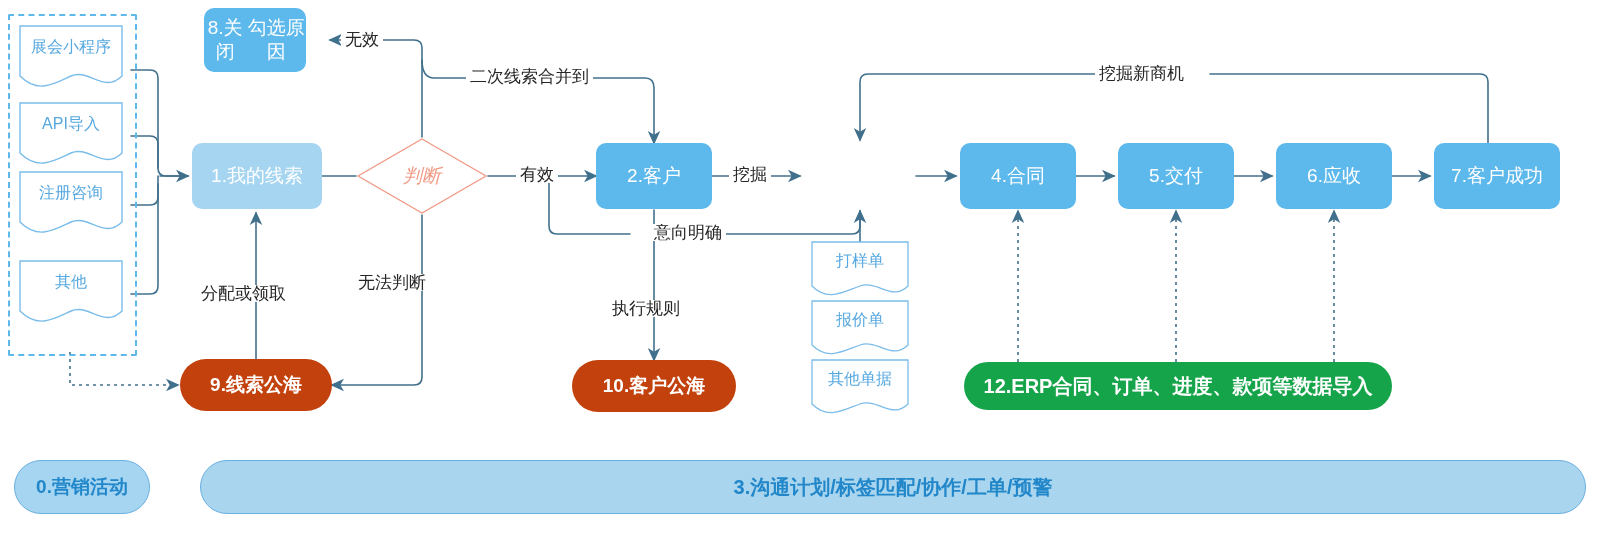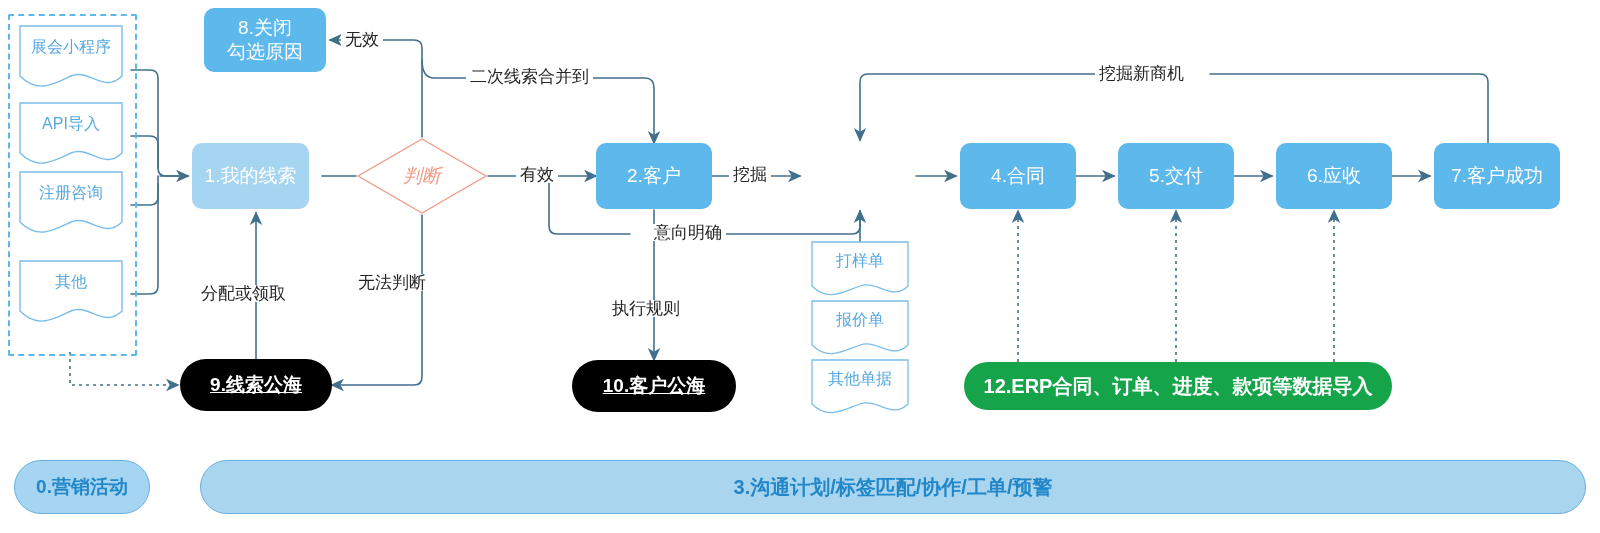--- a/index.html
+++ b/index.html
@@ -9,21 +9,21 @@
 
   .node{position:absolute;box-sizing:border-box;display:flex;align-items:center;justify-content:center;text-align:center;}
 
   
   .proc{border-radius:10px;color:#ffffff;font-size:19px;line-height:1.25;}
   .proc.light{background:#a6d5f2;}
   .proc.solid{background:#5db8ec;}
 
   
   .pill{border-radius:999px;color:#fff;font-weight:bold;font-size:19px;}
-  .pill.orange{background:#000000;text-decoration:underline;}
+  .pill.orange{background:#c2410c;}
   .pill.green{background:#16a44a;font-size:20px;}
   .pill.bluelight{background:#a6d5f2;color:#2287c9;font-weight:bold;}
   .pill.bandbig{background:#a9d5ef;color:#2287c9;font-weight:bold;font-size:20px;border:1px solid #6ab0e0;}
 
   
   .diamond{width:132px;height:78px;}
   .diamond .dtxt{position:absolute;left:0;top:0;width:100%;height:100%;
       display:flex;align-items:center;justify-content:center;
       color:#f19a86;font-size:19px;font-style:italic;}
 
@@ -119,26 +119,26 @@
     <span class="dlabel">注册咨询</span>
   </div>
 
   <div class="node doc" style="left:18px;top:259px;width:106px;height:72px;">
     <svg viewBox="0 0 106 72" width="106" height="72" style="position:absolute;left:0;top:0;">
       <path d="M2,2 H104 V52 C86,70 70,44 53,52 C36,60 20,70 2,52 Z" fill="#fff" stroke="#7bbdea" stroke-width="1.4"></path>
     </svg>
     <span class="dlabel">其他</span>
   </div>
 
-  <div class="node proc solid" style="left:204px;top:8px;width:122px;height:64px;flex-direction:column;">
+  <div class="node proc solid" style="left:204px;top:8px;width:102px;height:64px;flex-direction:row;">
     <span>8.关闭</span>
     <span>勾选原因</span>
   </div>
 
-  <div class="node proc light" style="left:192px;top:143px;width:117px;height:66px;">
+  <div class="node proc light" style="left:192px;top:143px;width:130px;height:66px;">
     <span>1.我的线索</span>
   </div>
 
   <div class="node diamond" style="left:356px;top:137px;">
     <svg viewBox="0 0 132 78" width="132" height="78" style="position:absolute;left:0;top:0;">
       <path d="M66,2 L130,39 L66,76 L2,39 Z" fill="#fff" stroke="#f19a86" stroke-width="1.3"></path>
     </svg>
     <span class="dtxt">判断</span>
   </div>
 

